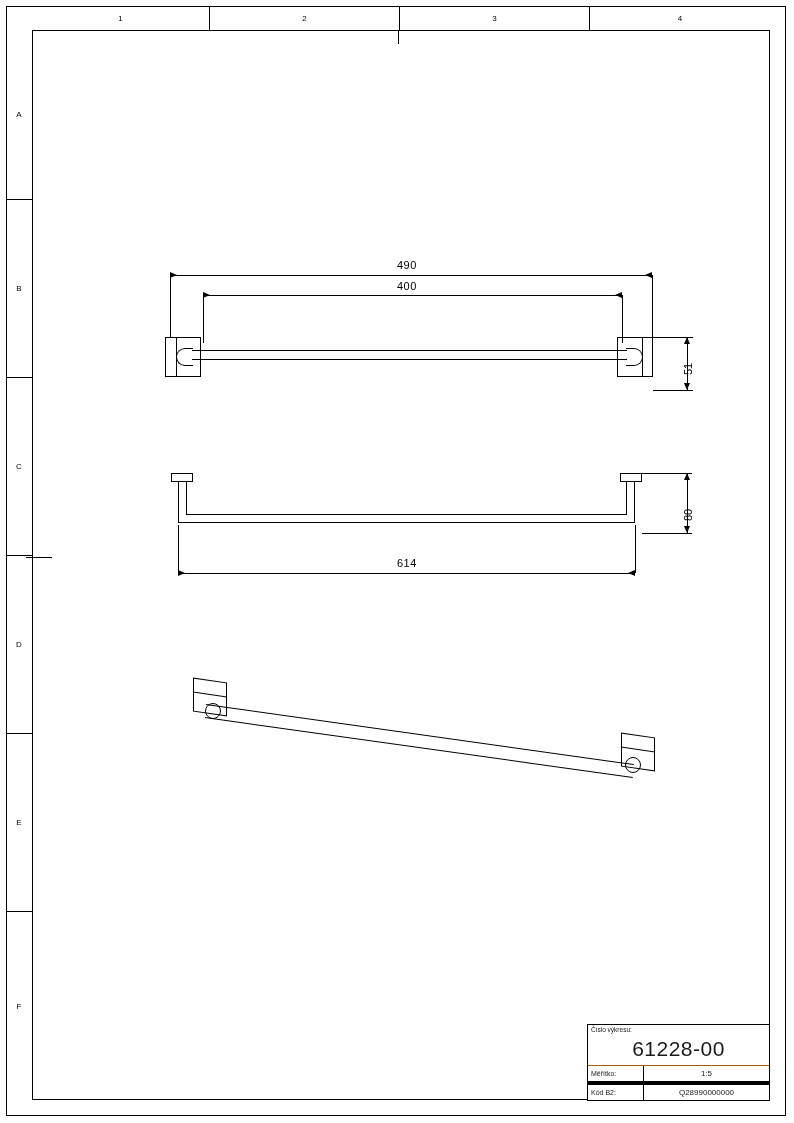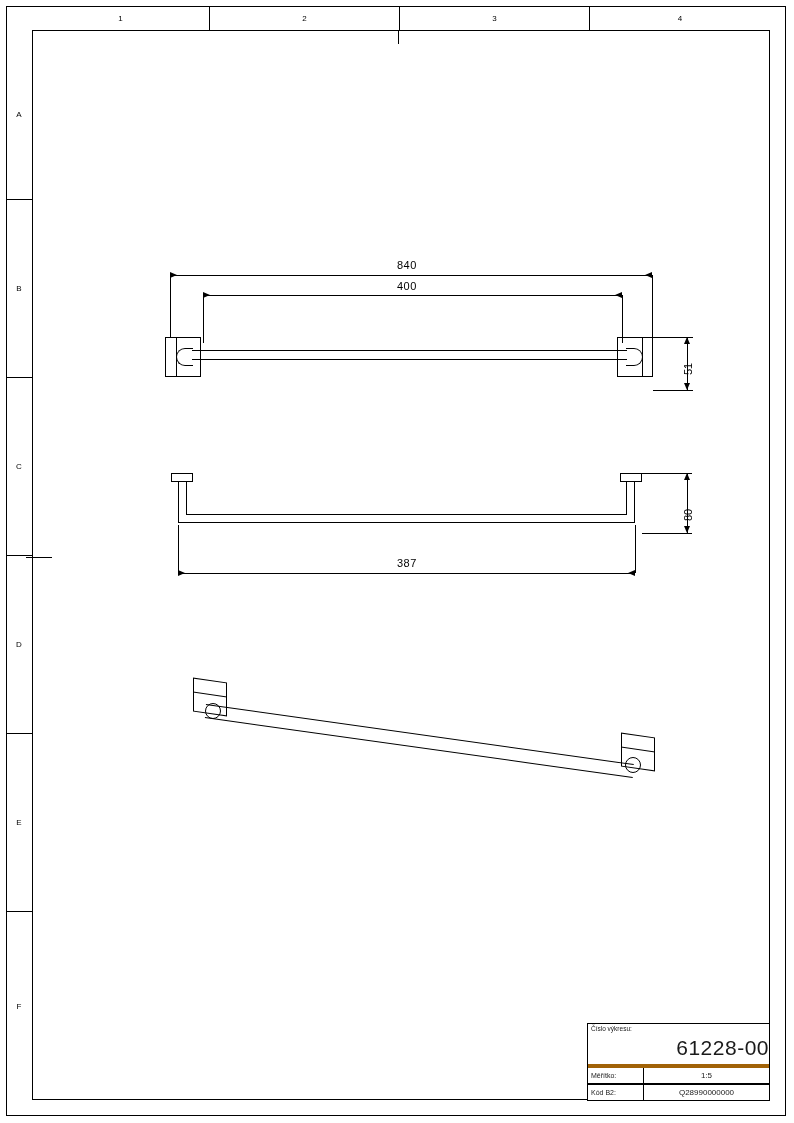--- a/index.html
+++ b/index.html
@@ -36,28 +36,28 @@
 
   .arrow-l,.arrow-r{position:absolute;width:0;height:0;border-top:3px solid transparent;border-bottom:3px solid transparent;}
   .arrow-l{border-right:7px solid #000;}
   .arrow-r{border-left:7px solid #000;}
   .arrow-u,.arrow-d{position:absolute;width:0;height:0;border-left:3px solid transparent;border-right:3px solid transparent;}
   .arrow-u{border-bottom:7px solid #000;}
   .arrow-d{border-top:7px solid #000;}
 
   
   .title-block{position:absolute;right:24px;bottom:22px;width:183px;border:1px solid #000;box-sizing:border-box;background:#fff;}
-  .tb-row{display:flex;border-bottom:2px solid #000000;}
+  .tb-row{display:flex;border-bottom:4px solid #000000;}
   .tb-row:last-child{border-bottom:none;}
   .tb-label{font-size:7px;padding:2px 3px;border-right:1px solid #000;box-sizing:border-box;display:flex;align-items:center;}
   .tb-val{flex:1;display:flex;align-items:center;justify-content:center;}
   .tb-small{height:15px;}
   .tb-small .tb-val{font-size:8px;}
   .tb-lab-top{position:absolute;left:3px;top:1px;font-size:6.5px;}
-  .tb-main-wrap{position:relative;height:40px;border-bottom:4px solid #a16207;display:flex;align-items:flex-end;justify-content:flex-end;}
+  .tb-main-wrap{position:relative;height:40px;border-bottom:1px solid #a16207;display:flex;align-items:flex-end;justify-content:center;}
   .tb-main-wrap .num{font-size:21px;letter-spacing:.5px;padding-bottom:4px;}
 </style>
 </head>
 <body>
 
 <div class="sheet">
 
   <div class="outer-border"></div>
   <div class="inner-border"></div>
 
@@ -89,21 +89,21 @@
   <div style="position:absolute;left:626px;top:348px;width:17px;height:18px;border:1px solid #000;border-radius:0 9px 9px 0;border-left:none;box-sizing:border-box;"></div>
 
   <div class="ln hl" style="left:192px;top:350px;width:435px;"></div>
   <div class="ln hl" style="left:192px;top:359px;width:435px;"></div>
 
   <div class="ln hl" style="left:170px;top:275px;width:482px;"></div>
   <div class="arrow-r" style="left:170px;top:272px;"></div>
   <div class="arrow-l" style="left:645px;top:272px;"></div>
   <div class="ln vl" style="left:170px;top:275px;height:62px;"></div>
   <div class="ln vl" style="left:652px;top:275px;height:62px;"></div>
-  <div class="dim-txt" style="left:397px;top:259px;">840</div>
+  <div class="dim-txt" style="left:397px;top:259px;">490</div>
 
   <div class="ln hl" style="left:203px;top:295px;width:419px;"></div>
   <div class="arrow-r" style="left:203px;top:292px;"></div>
   <div class="arrow-l" style="left:615px;top:292px;"></div>
   <div class="ln vl" style="left:203px;top:295px;height:48px;"></div>
   <div class="ln vl" style="left:622px;top:295px;height:48px;"></div>
   <div class="dim-txt" style="left:397px;top:280px;">400</div>
 
   <div class="ln hl" style="left:653px;top:337px;width:40px;"></div>
   <div class="ln hl" style="left:653px;top:390px;width:40px;"></div>
@@ -126,21 +126,21 @@
   <div class="ln vl" style="left:687px;top:473px;height:60px;"></div>
   <div class="arrow-u" style="left:684px;top:473px;"></div>
   <div class="arrow-d" style="left:684px;top:526px;"></div>
   <div class="dim-txt-v" style="left:682px;top:521px;">80</div>
 
   <div class="ln hl" style="left:178px;top:573px;width:457px;"></div>
   <div class="arrow-r" style="left:178px;top:570px;"></div>
   <div class="arrow-l" style="left:628px;top:570px;"></div>
   <div class="ln vl" style="left:178px;top:525px;height:48px;"></div>
   <div class="ln vl" style="left:635px;top:525px;height:48px;"></div>
-  <div class="dim-txt" style="left:397px;top:557px;">387</div>
+  <div class="dim-txt" style="left:397px;top:557px;">614</div>
 
   <div class="box" style="left:193px;top:680px;width:34px;height:34px;transform:skewY(8deg);"></div>
   <div class="ln hl" style="left:193px;top:694px;width:34px;transform:skewY(8deg);"></div>
   <div style="position:absolute;left:205px;top:703px;width:16px;height:16px;border:1px solid #000;border-radius:8px;box-sizing:border-box;"></div>
 
   <div class="box" style="left:621px;top:735px;width:34px;height:34px;transform:skewY(8deg);"></div>
   <div class="ln hl" style="left:621px;top:749px;width:34px;transform:skewY(8deg);"></div>
   <div style="position:absolute;left:625px;top:757px;width:16px;height:16px;border:1px solid #000;border-radius:8px;box-sizing:border-box;"></div>
 
   <div class="ln" style="left:206px;top:704px;width:432px;height:1px;transform:rotate(8deg);transform-origin:left top;"></div>

